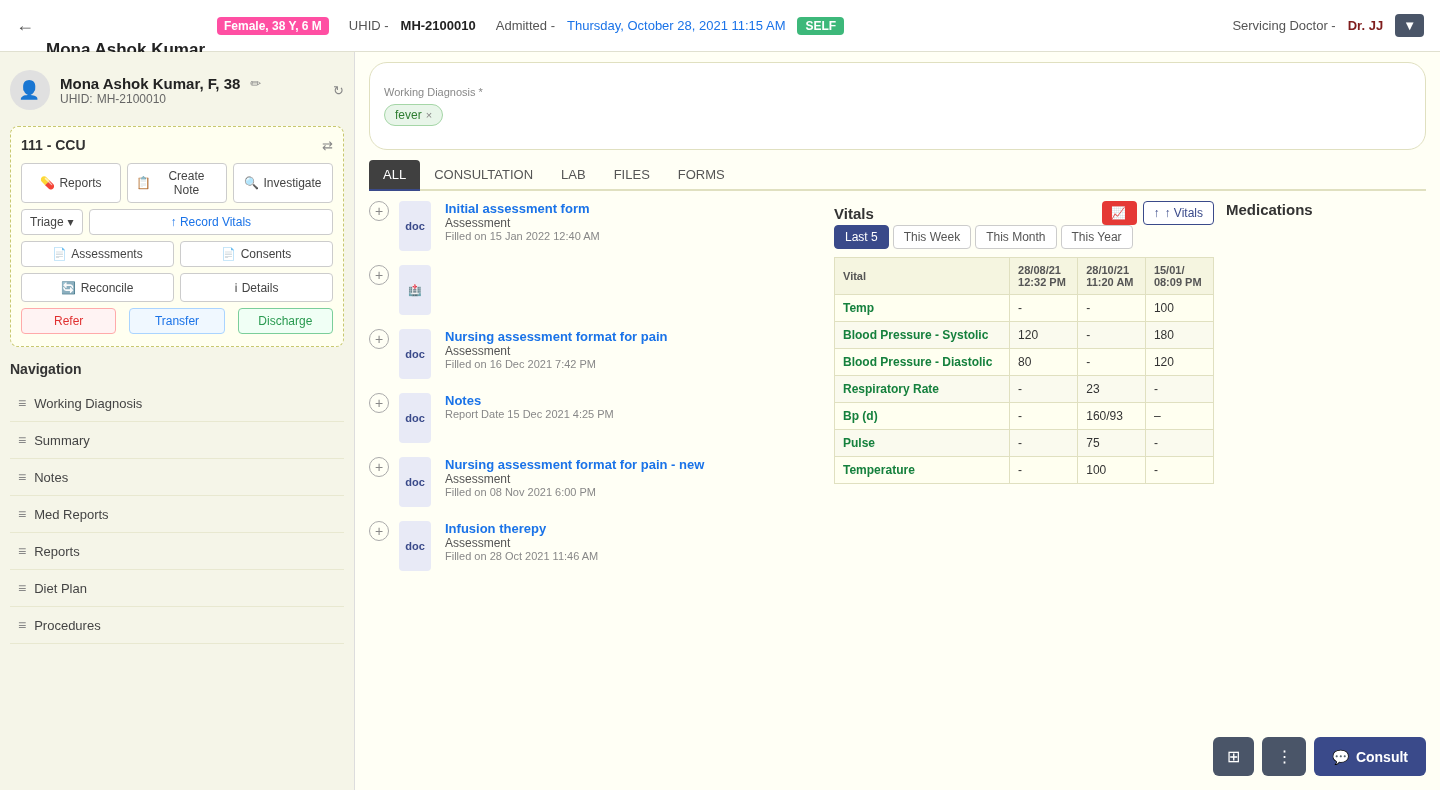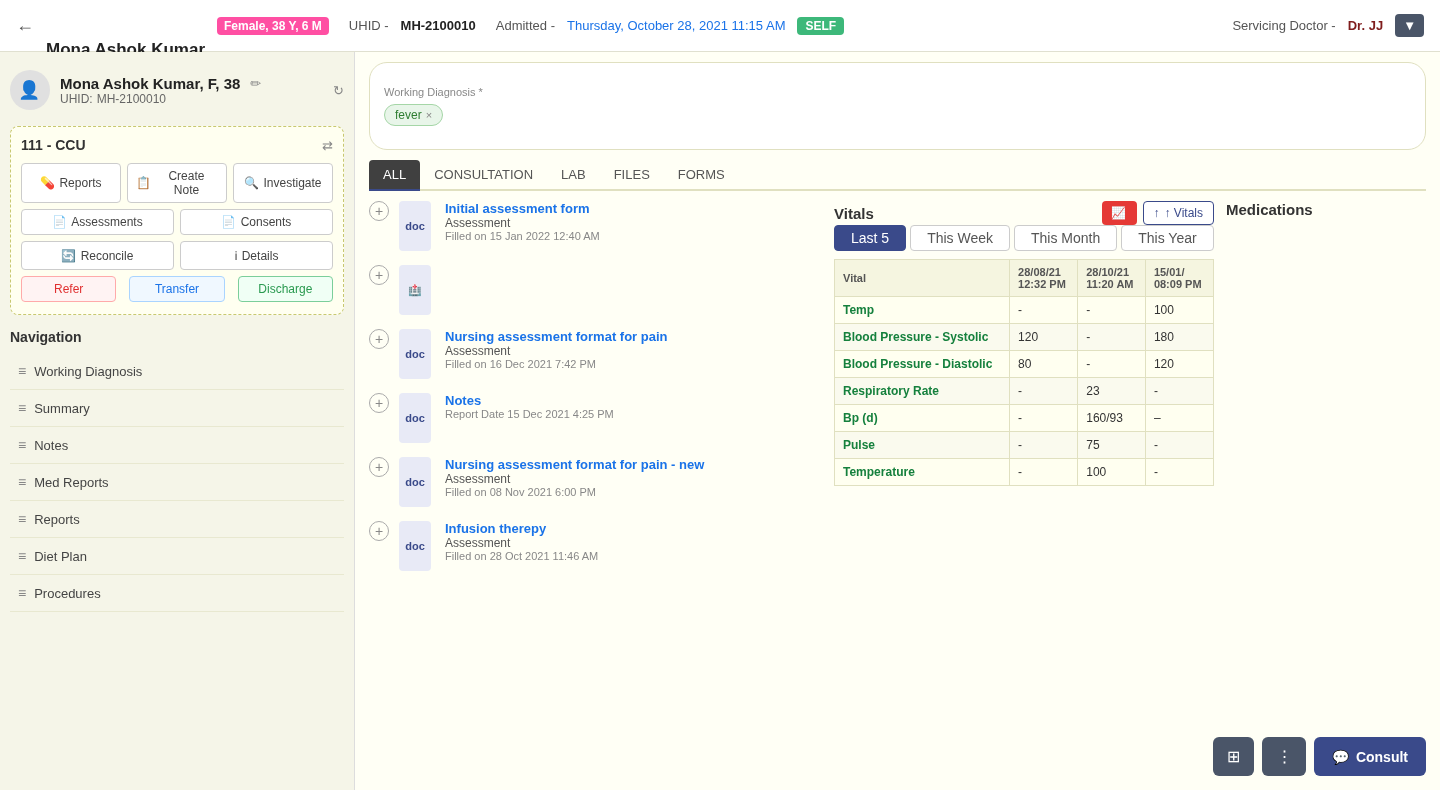--- a/index.html
+++ b/index.html
@@ -351,26 +351,26 @@
       gap: 3px;
     }
 
     
     .vitals-filter {
       display: flex;
       gap: 4px;
       margin-bottom: 8px;
     }
     .vf-btn {
-      padding: 4px 16px;
+      padding: 4px 10px;
       border-radius: 4px;
       border: 1px solid #ccc;
       background: #fff;
       cursor: pointer;
-      font-size: 14px;
+      font-size: 12px;
       color: #555;
     }
     .vf-btn.active {
       background: #3a4a8a;
       color: #fff;
       border-color: #3a4a8a;
     }
 
     
     .vitals-table {
@@ -507,20 +507,29 @@
         <button class="action-btn">
           <span>📋</span>
           <span>Create Note</span>
         </button>
         <button class="action-btn">
           <span>🔍</span>
           <span>Investigate</span>
         </button>
       </div>
 
+      <div class="triage-row">
+        <button class="triage-btn">
+          <span>Triage</span>
+          <span>▾</span>
+        </button>
+        <button class="record-vitals-btn">
+          <span>↑ Record Vitals</span>
+        </button>
+      </div>
 
       <div class="row-actions-consents">
         <button class="action-btn">
           <span>📄</span>
           <span>Assessments</span>
         </button>
         <button class="action-btn">
           <span>📄</span>
           <span>Consents</span>
         </button>

